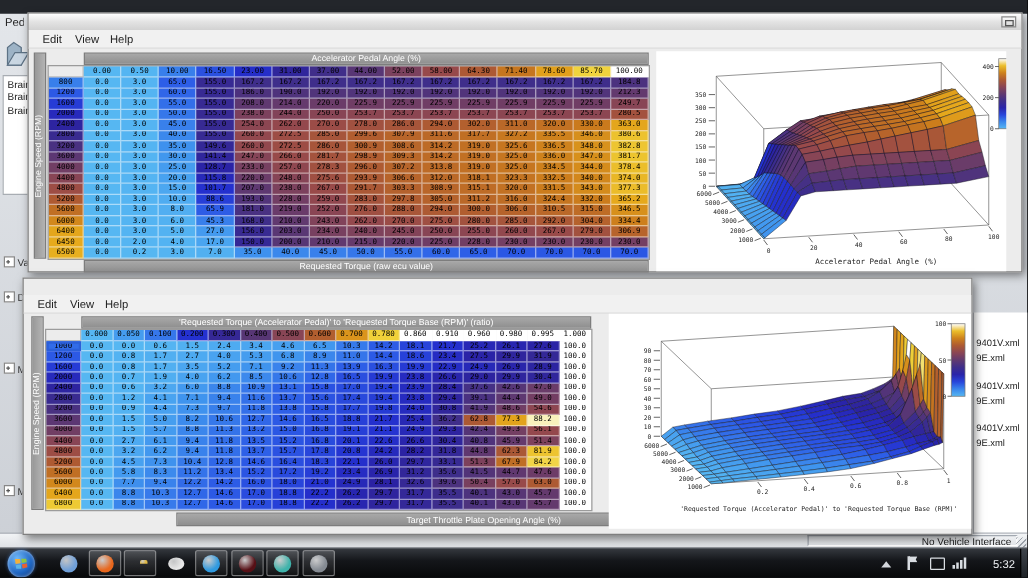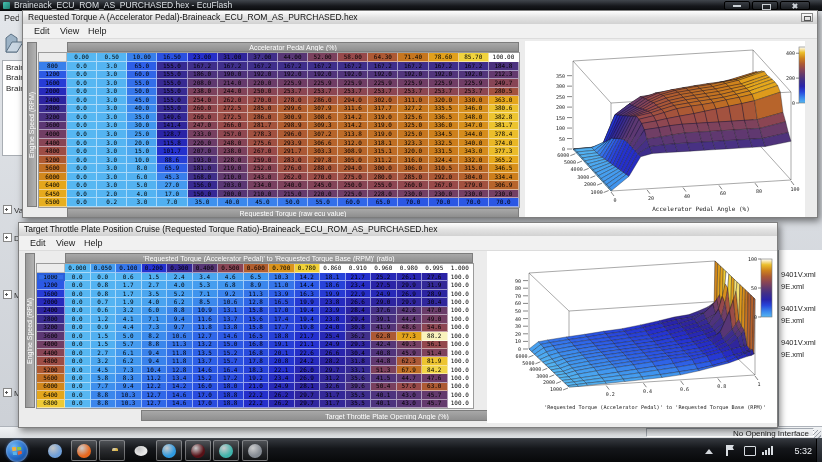--- a/index.html
+++ b/index.html
@@ -70,34 +70,20 @@
   #clock{position:absolute;right:10px;top:0;line-height:24px;font-size:9px;}
   #show-desktop{position:absolute;right:0;top:0;width:5px;height:24px;border-left:1px solid #000;background:linear-gradient(#3f444b,#1c2025);}
   
   #open-icon{position:absolute;left:3px;top:28px;}
 </style>
 </head>
 <body>
 
 <div id="screen">
 
-  <div id="main-titlebar">
-    <span id="main-app-icon"></span>
-    <span id="main-title-text">Braineack_ECU_ROM_AS_PURCHASED.hex - EcuFlash</span>
-    <span class="winbtn" style="left:724px;width:26px;">
-        <i class="g-min"></i>
-      </span>
-    <span class="winbtn" style="left:752px;width:26px;">
-        <i class="g-max"></i>
-      </span>
-    <span class="winbtn" style="left:780px;width:30px;">
-        <i class="g-x1"></i>
-        <i class="g-x2"></i>
-      </span>
-  </div>
   <div id="main-body"></div>
   <div id="file-menu">Pedal</div>
   <svg id="open-icon" width="26" height="30" viewBox="0 0 26 30">
     <path d="M3 24 L3 10 L8 6 L14 10 L14 24 Z" fill="#9db3c6" stroke="#5d7285" stroke-width="1"></path>
     <path d="M3 24 L9 14 L20 14 L14 24 Z" fill="#c9d6e2" stroke="#5d7285" stroke-width="1"></path>
   </svg>
   <div id="rom-list">
       <div class="rom-item">Brain</div>
       <div class="rom-item">Brain</div>
       <div class="rom-item">Brain</div>
@@ -110,27 +96,26 @@
     </div>
   <div id="xml-panel">
       <div class="xml-item" style="top: 20px;">9401V.xml</div>
       <div class="xml-item" style="top: 32px;">9E.xml</div>
       <div class="xml-item" style="top: 54px;">9401V.xml</div>
       <div class="xml-item" style="top: 66px;">9E.xml</div>
       <div class="xml-item" style="top: 88px;">9401V.xml</div>
       <div class="xml-item" style="top: 100px;">9E.xml</div>
     </div>
   <div id="status-bar">
-    <div id="status-seg">No Opening Interface</div>
+    <div id="status-seg">No Vehicle Interface</div>
     <div id="resize-grip"></div>
   </div>
 
   <div class="win-child" id="win-top" style="left:22px;top:10px;width:796px;height:208px;">
     <div class="c-titlebar">
-      <span>Requested Torque A (Accelerator Pedal)-Braineack_ECU_ROM_AS_PURCHASED.hex</span>
       <span class="c-restore" style="right:4px;"></span>
     </div>
     <div class="c-menubar">
       <span class="menu-item" style="left:11px;">Edit</span>
       <span class="menu-item" style="left:37px;">View</span>
       <span class="menu-item" style="left:65px;">Help</span>
     </div>
     <div class="axis-band" style="left:44px;top:31px;width:452px;height:10px;">Accelerator Pedal Angle (%)</div>
     <div class="v-strip" style="left:4px;top:31px;width:10px;height:165px;">Engine Speed (RPM)</div>
     <div class="tgrid" id="grid-top" style="left: 16px; top: 42px; width: 480px; height: 154px; grid-template-columns: 28px repeat(15, 1fr); grid-template-rows: 9px repeat(17, 1fr);">
@@ -721,23 +706,20 @@
         <line x1="271" y1="12.222222222222229" x2="274" y2="12.222222222222229" stroke="#333" stroke-width="0.6"></line>
         <text x="270" y="14.222222222222229" text-anchor="end" font-size="5">400</text>
         <line x1="271" y1="37.111111111111114" x2="274" y2="37.111111111111114" stroke="#333" stroke-width="0.6"></line>
         <text x="270" y="39.111111111111114" text-anchor="end" font-size="5">200</text>
         <line x1="271" y1="62" x2="274" y2="62" stroke="#333" stroke-width="0.6"></line>
         <text x="270" y="64" text-anchor="end" font-size="5">0</text>
       </svg>
   </div>
 
   <div class="win-child" id="win-bottom" style="left:18px;top:222px;width:760px;height:206px;">
-    <div class="c-titlebar">
-      <span>Target Throttle Plate Position Cruise (Requested Torque Ratio)-Braineack_ECU_ROM_AS_PURCHASED.hex</span>
-    </div>
     <div class="c-menubar">
       <span class="menu-item" style="left:11px;">Edit</span>
       <span class="menu-item" style="left:37px;">View</span>
       <span class="menu-item" style="left:65px;">Help</span>
     </div>
     <div class="axis-band" style="left:46px;top:30px;width:408px;height:10px;">'Requested Torque (Accelerator Pedal)' to 'Requested Torque Base (RPM)' (ratio)</div>
     <div class="v-strip" style="left:6px;top:30px;width:10px;height:155px;">Engine Speed (RPM)</div>
     <div class="tgrid" id="grid-bottom" style="left: 18px; top: 41px; width: 436px; height: 144px; grid-template-columns: 28px repeat(16, 1fr); grid-template-rows: 9px repeat(16, 1fr);">
         <div class="tcell tcorner"></div>
         <div class="tcell" style="background: rgb(86, 183, 242);">0.000</div>

